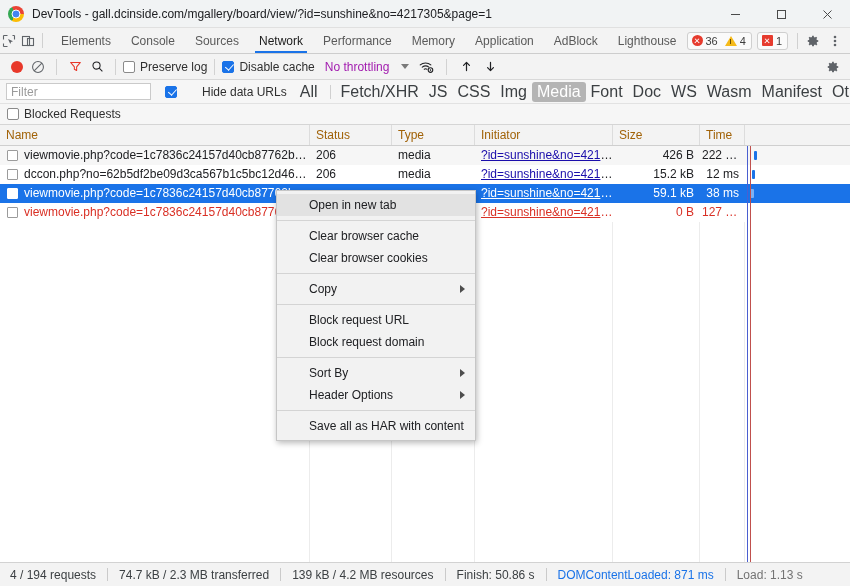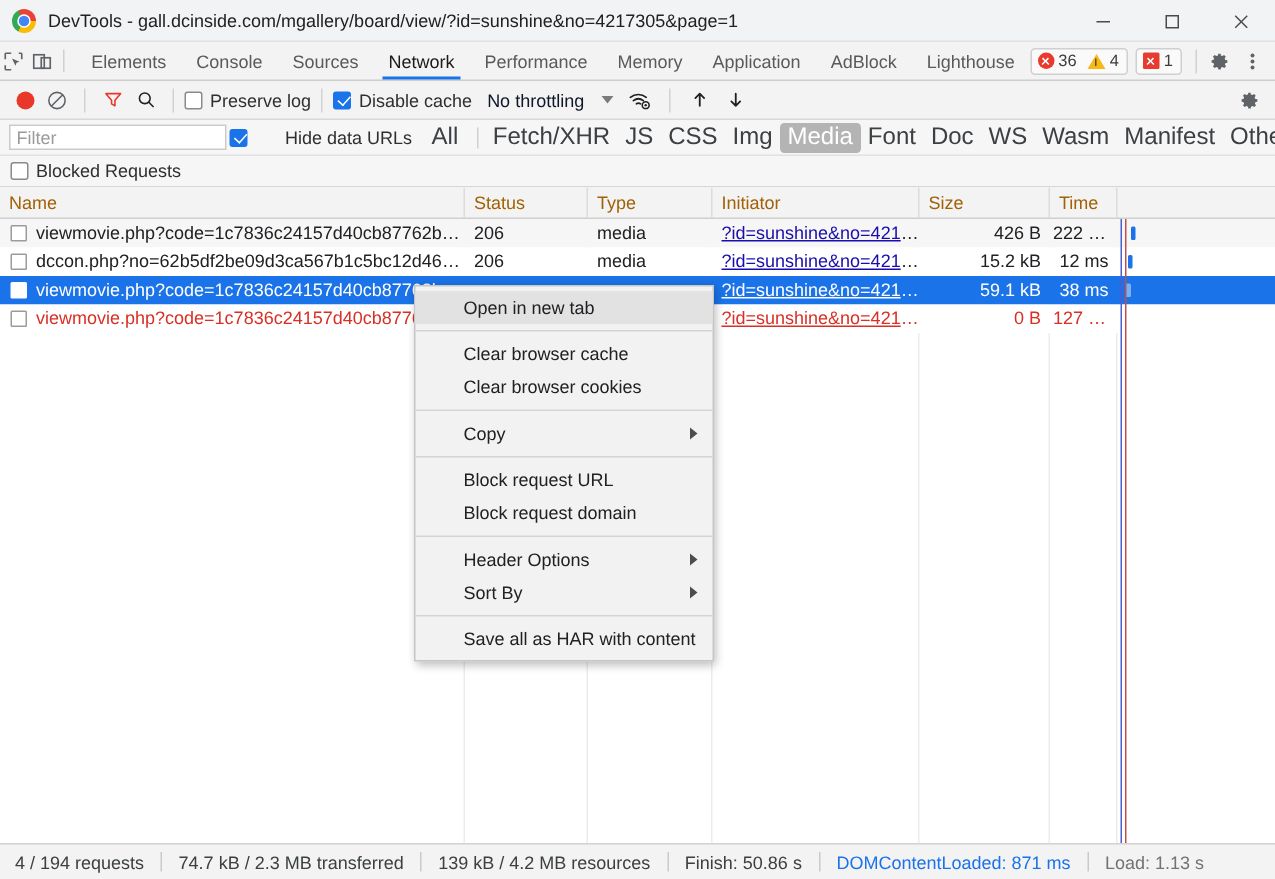--- a/index.html
+++ b/index.html
@@ -184,21 +184,21 @@
   .cbox.checked::after {
     content: "";
     position: absolute;
     left: 3.5px; top: 0.8px;
     width: 3.5px; height: 7px;
     border: solid #fff;
     border-width: 0 1.7px 1.7px 0;
     transform: rotate(42deg);
   }
   .lbl { font-size: 12px; color: #2f2f2f; }
-  #throttle-sel { font-size: 12px; color: #0f172a; margin-left: 10px; white-space: nowrap; }
+  #throttle-sel { font-size: 12px; color: #a21caf; margin-left: 10px; white-space: nowrap; }
   .caret-dn {
     width: 0; height: 0;
     border-left: 4px solid transparent;
     border-right: 4px solid transparent;
     border-top: 5px solid #7a7a7a;
     margin-left: 12px;
     flex: none;
   }
 
   
@@ -541,21 +541,21 @@
       <svg width="14" height="14" viewBox="0 0 16 16" fill="currentColor">
         <path d="M8 5.2A2.8 2.8 0 1 0 8 10.8 2.8 2.8 0 0 0 8 5.2zm0 4.4A1.6 1.6 0 1 1 8 6.4a1.6 1.6 0 0 1 0 3.2z"></path>
         <path d="M14 8.9v-1.8l-1.6-.3a4.6 4.6 0 0 0-.5-1.2l.9-1.3-1.3-1.3-1.3.9a4.6 4.6 0 0 0-1.2-.5L8.9 2H7.1l-.3 1.4a4.6 4.6 0 0 0-1.2.5l-1.3-.9-1.3 1.3.9 1.3a4.6 4.6 0 0 0-.5 1.2L2 7.1v1.8l1.4.3c.1.4.3.8.5 1.2l-.9 1.3 1.3 1.3 1.3-.9c.4.2.8.4 1.2.5l.3 1.4h1.8l.3-1.4c.4-.1.8-.3 1.2-.5l1.3.9 1.3-1.3-.9-1.3c.2-.4.4-.8.5-1.2L14 8.9z"></path>
       </svg>
     </div>
   </div>
 </div>
 
 <div id="filterbar">
   <input id="filter-input" type="text" placeholder="Filter" style="">
-  <div class="cb-row" style="margin-left:2px;gap:25px;">
+  <div class="cb-row" style="margin-left:14px;gap:25px;">
     <span class="cbox checked"></span>
     <span class="lbl">Hide data URLs</span>
   </div>
   <div class="ftypes">
     <span class="ftype alltype">All</span>
     <span class="fsep"></span>
     <span class="ftype">Fetch/XHR</span>
     <span class="ftype">JS</span>
     <span class="ftype">CSS</span>
     <span class="ftype">Img</span>
@@ -683,25 +683,25 @@
   <div class="msep"></div>
   <div class="mi">
     <span>Copy</span>
     <span class="sub-arrow"></span>
   </div>
   <div class="msep"></div>
   <div class="mi">Block request URL</div>
   <div class="mi">Block request domain</div>
   <div class="msep"></div>
   <div class="mi">
+    <span>Sort By</span>
+    <span class="sub-arrow"></span>
+  </div>
+  <div class="mi">
     <span>Header Options</span>
-    <span class="sub-arrow"></span>
-  </div>
-  <div class="mi">
-    <span>Sort By</span>
     <span class="sub-arrow"></span>
   </div>
   <div class="msep"></div>
   <div class="mi">Save all as HAR with content</div>
 </div>
 
 <div id="statusbar">
   <span class="sb-item">4 / 194 requests</span>
   <span class="sb-sep"></span>
   <span class="sb-item">74.7 kB / 2.3 MB transferred</span>

